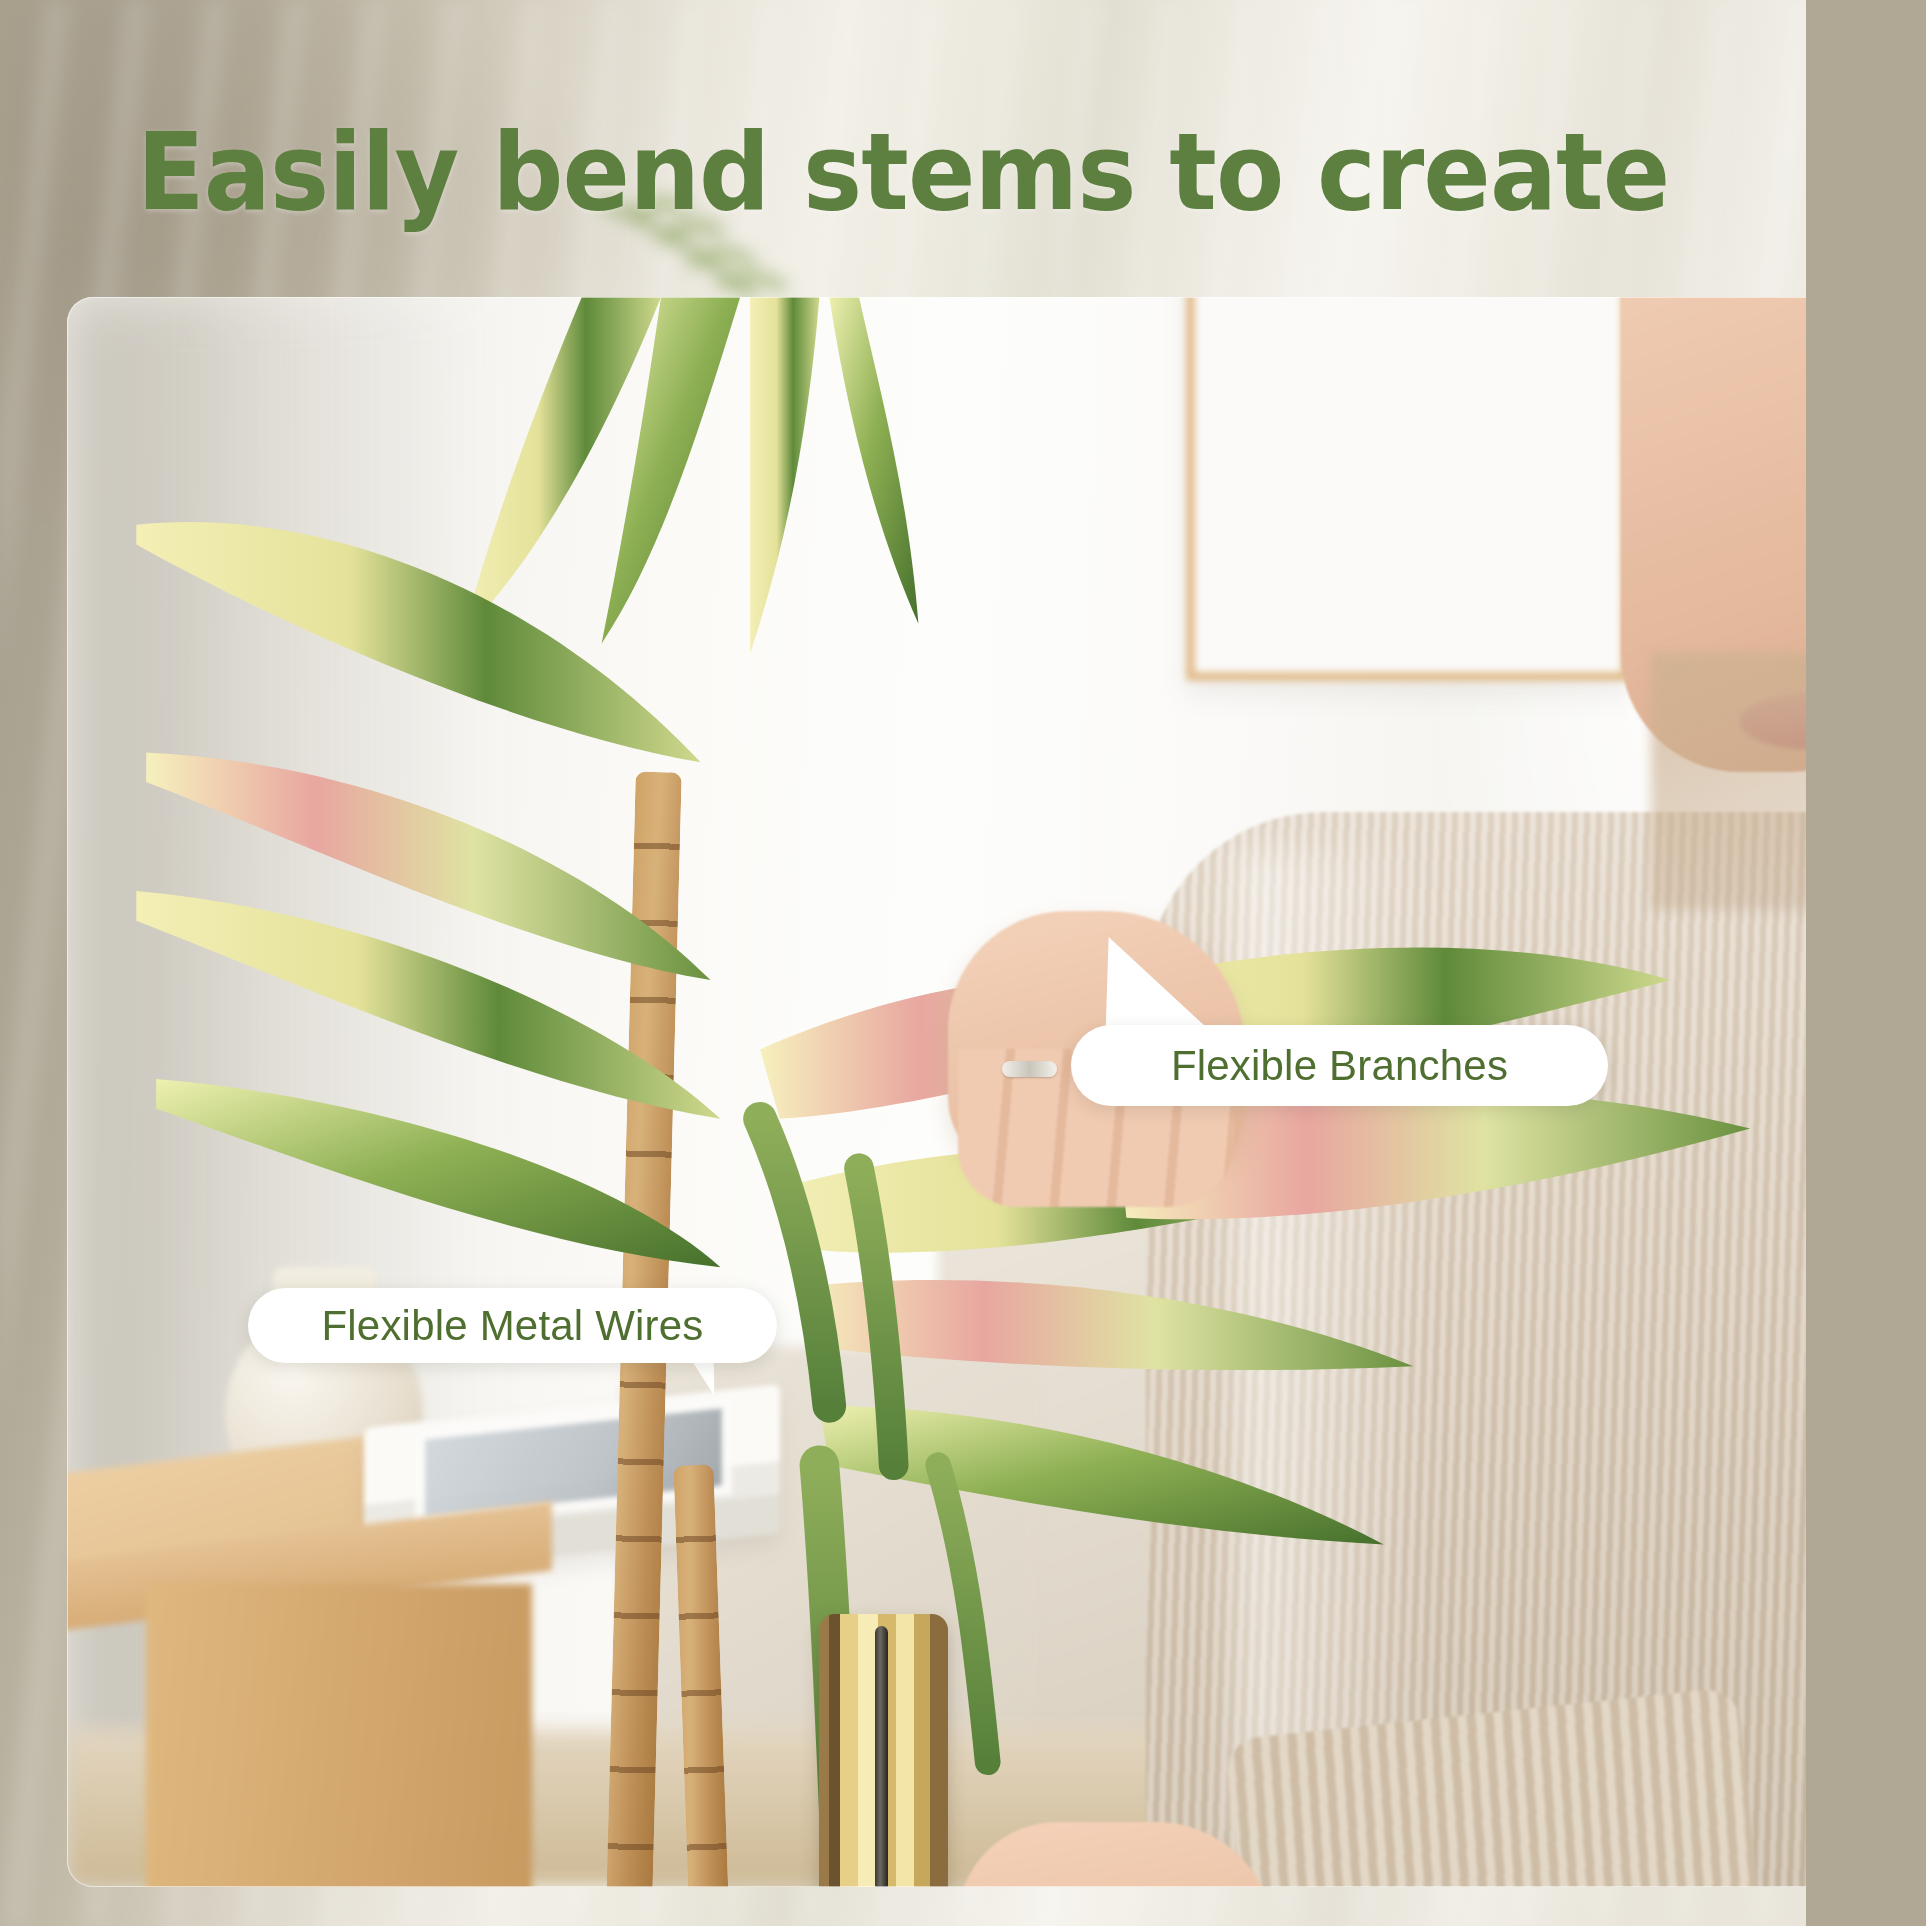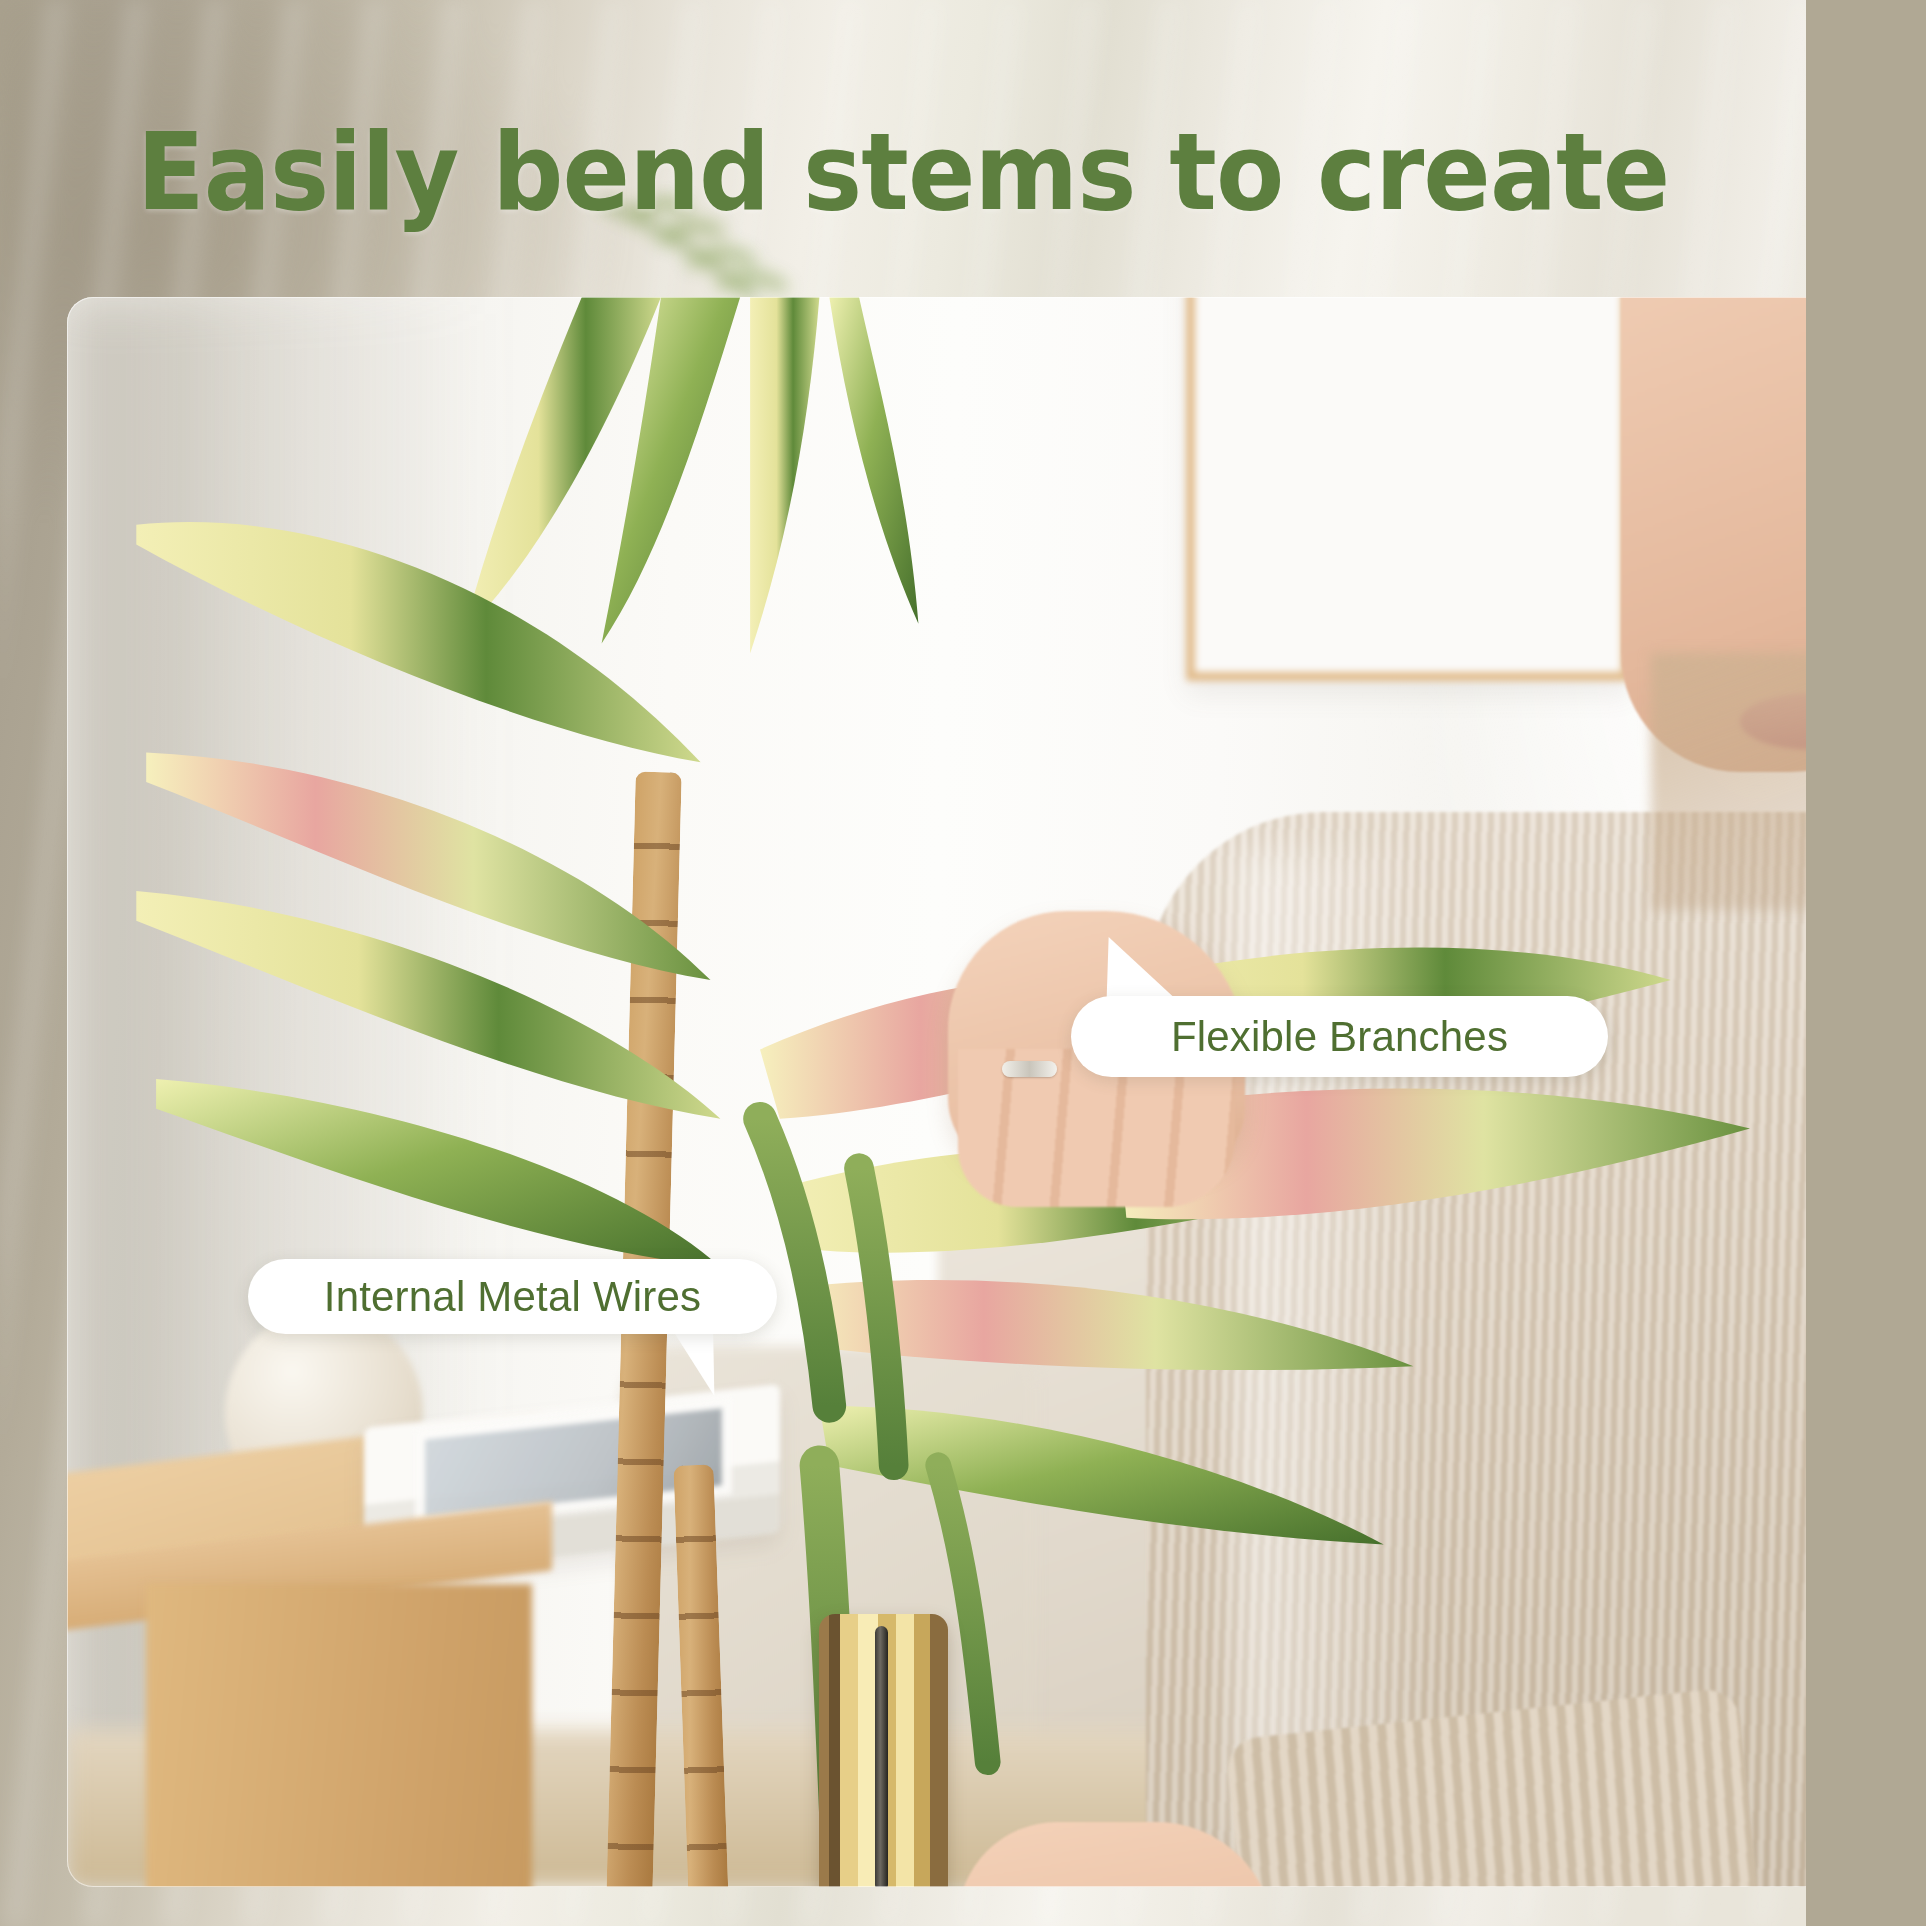--- a/index.html
+++ b/index.html
@@ -248,20 +248,21 @@
   .pill{
     position:absolute;
     background:#ffffff;
     border-radius:989px;
     display:flex;align-items:center;justify-content:center;
     font-size:42px;
     letter-spacing:0.2px;
     box-shadow:0 4px 16px rgba(90,85,70,.16);
     white-space:nowrap;
     padding:0 34px;
+    margin-top:29px;
   }
   .tail{position:absolute;}
 
   
   .photo-edge{
     position:absolute;inset:0;border-radius:26px;
     box-shadow:inset 0 0 0 1px rgba(255,255,255,.55);
     pointer-events:none;
   }
 </style>
@@ -382,17 +383,17 @@
     <path d="M38 140 L42 16 L176 140 Z" fill="#ffffff"></path>
   </svg>
   <div class="pill" style="left:1071px;top:996px;width:469px;height:81px;">
     <span style="color:#4f6f31">Flexible Branches</span>
   </div>
 
   <svg class="tail" style="left:554px;top:1287px;width:198px;height:129px;" viewBox="0 0 200 130">
     <path d="M96 6 L160 6 L162 110 Z" fill="#ffffff"></path>
   </svg>
   <div class="pill" style="left:248px;top:1259px;width:461px;height:75px;">
-    <span style="color:#4f6f31">Internal Metal Wires</span>
+    <span style="color:#4f6f31">Flexible Metal Wires</span>
   </div>
 
 </div>
 
 
 </body></html>

